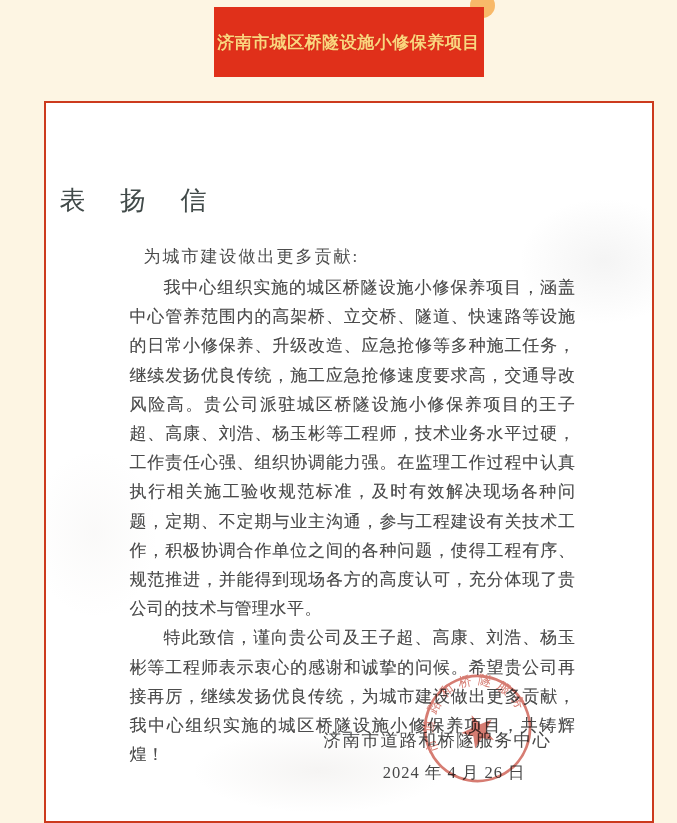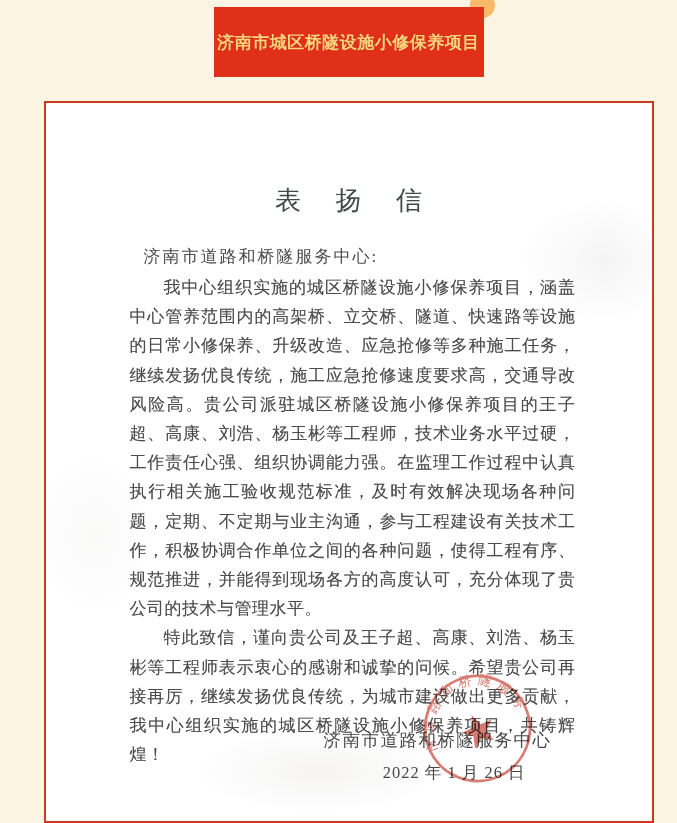--- a/index.html
+++ b/index.html
@@ -65,21 +65,21 @@
       #ffffff;
     font-family: "Liberation Serif", "DejaVu Serif", serif;
     color: #4a4a4a;
   }
 
   .letter-title {
     position: absolute;
     top: 80px;
     left: 0;
     right: 0;
-    text-align: center;
+    text-align: left;
     font-size: 26px;
     font-weight: 500;
     letter-spacing: 14px;
     text-indent: 14px; 
     color: #414a49;
     white-space: nowrap;
   }
 
   .salutation {
     position: absolute;
@@ -153,30 +153,30 @@
   <span class="deco-dot"></span>
 
   <div class="banner">
     <div class="line">济南市城区桥隧设施小修保养项目</div>
   </div>
 
   <div class="letter-page">
 
     <div class="letter-title">表 扬 信</div>
 
-    <div class="salutation">济南市道路和桥隧服务中心:</div>
+    <div class="salutation">为城市建设做出更多贡献:</div>
 
     <div class="letter-body">
       <p>我中心组织实施的城区桥隧设施小修保养项目，涵盖中心管养范围内的高架桥、立交桥、隧道、快速路等设施的日常小修保养、升级改造、应急抢修等多种施工任务，继续发扬优良传统，施工应急抢修速度要求高，交通导改风险高。贵公司派驻城区桥隧设施小修保养项目的王子超、高康、刘浩、杨玉彬等工程师，技术业务水平过硬，工作责任心强、组织协调能力强。在监理工作过程中认真执行相关施工验收规范标准，及时有效解决现场各种问题，定期、不定期与业主沟通，参与工程建设有关技术工作，积极协调合作单位之间的各种问题，使得工程有序、规范推进，并能得到现场各方的高度认可，充分体现了贵公司的技术与管理水平。</p>
       <p>特此致信，谨向贵公司及王子超、高康、刘浩、杨玉彬等工程师表示衷心的感谢和诚挚的问候。希望贵公司再接再厉，继续发扬优良传统，为城市建设做出更多贡献，我中心组织实施的城区桥隧设施小修保养项目，共铸辉煌！</p>
     </div>
 
     <div class="signature">济南市道路和桥隧服务中心</div>
 
-    <div class="letter-date">2022 年 1 月 26 日</div>
+    <div class="letter-date">2024 年 4 月 26 日</div>
 
     <div class="seal">
       <svg viewBox="0 0 110 110" xmlns="http://www.w3.org/2000/svg">
         <g transform="rotate(-24 55 55)">
           <circle cx="55" cy="55" r="51" fill="none" stroke="#cd5f53" stroke-width="2.6"></circle>
           <polygon points="55,41 59.1,52.3 71.2,52.7 61.7,60.2 65,71.8 55,65 45,71.8 48.3,60.2 38.8,52.7 50.9,52.3" fill="#cd5f53"></polygon>
           <path id="sealTextArc" d="M 14,68 A 43,43 0 1 1 96,68" fill="none"></path>
           <text text-anchor="middle">
             <textPath href="#sealTextArc" startOffset="50%">济南市道路和桥隧服务中心</textPath>
           </text>

